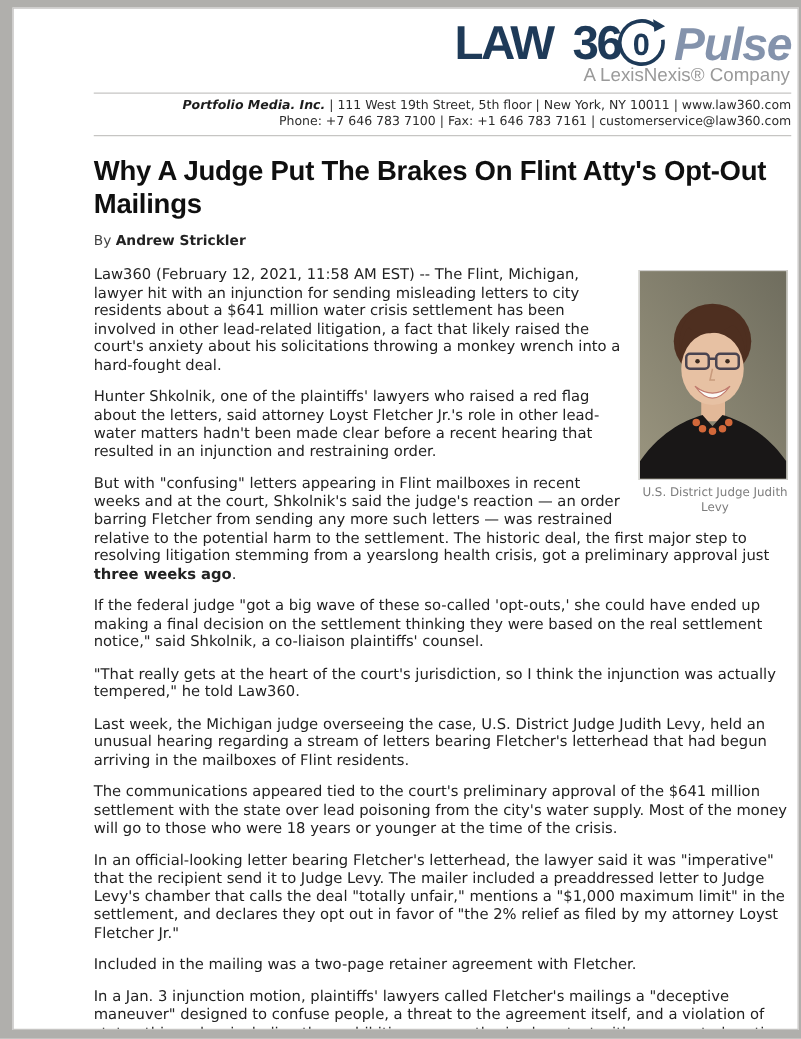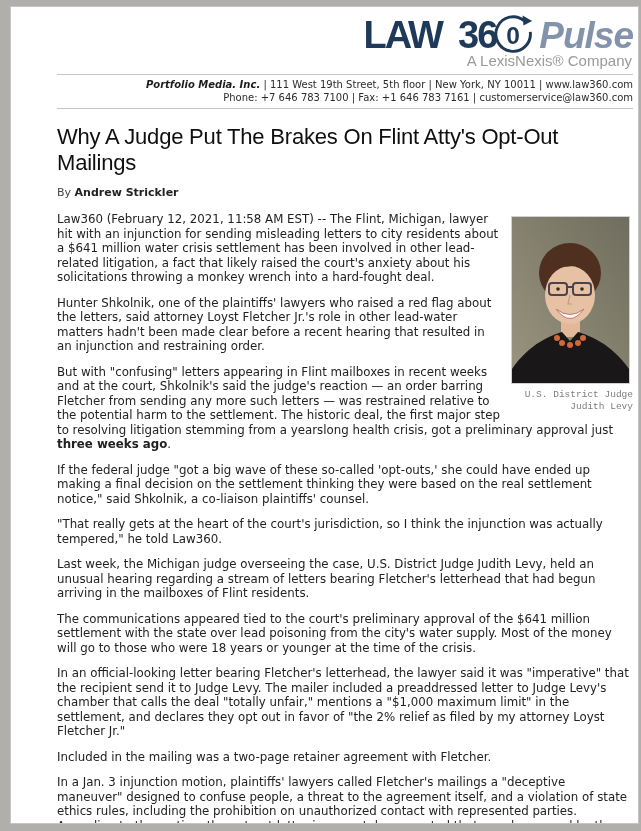--- a/index.html
+++ b/index.html
@@ -17,21 +17,21 @@
   body {
     background: var(--page_bg);
     font-family: "DejaVu Sans", sans-serif;
     position: relative;
   }
   .sheet {
     position: absolute;
     top: 6px; left: 10px; right: 2px; bottom: 7px;
     background: #ffffff;
     border: 1px solid var(--rule_gray);
-    padding: 0 5px 0 46px;
+    padding: 0 5px 0 64px;
     overflow: hidden;
   }
   
   .logo-block { padding-top: 8px; display: flex; flex-direction: column; align-items: flex-end; }
   .logo-main { display: flex; align-items: center; line-height: 1; }
   .logo-law, .logo-36 {
     font-family: "Liberation Sans", sans-serif;
     font-weight: bold;
     font-size: 38px;
     color: var(--brand_navy);
@@ -64,21 +64,21 @@
     text-align: right;
     font-size: 10px;
     line-height: 13px;
     color: #2b2b2b;
   }
   .contact-bar b { color: #1c1c1c; font-style: italic; }
   
   h1.headline {
     margin-top: 15px;
     font-family: "Liberation Sans", sans-serif;
-    font-weight: normal;
+    font-weight: bold;
     font-size: 22px;
     line-height: 26px;
     letter-spacing: -0.2px;
     color: #0f0f0f;
     max-width: 580px;
   }
   .byline {
     margin-top: 10px;
     margin-bottom: 13px;
     font-size: 11px;
@@ -105,22 +105,21 @@
     height: 168px;
     border: 1px solid #d2d1cf;
     background: #8c8a79;
   }
   .photo-frame svg { display: block; }
   figcaption {
     margin-top: 5px;
     font-size: 9.5px;
     line-height: 12px;
     color: var(--caption_gray);
-    text-align: right;
-    font-family: Liberation Mono, monospace;
+    text-align: center;
   }
 </style>
 </head>
 <body>
 
 <div class="sheet">
 
   <header>
     <div class="logo-block">
       <div class="logo-main">

